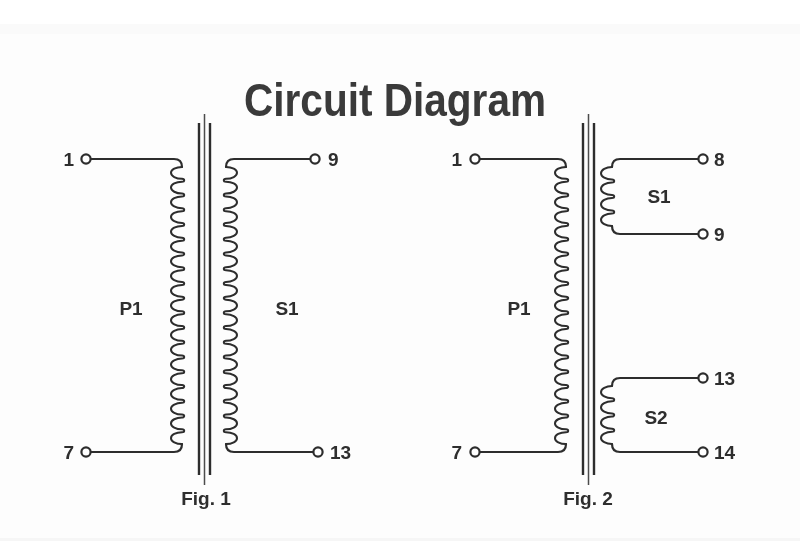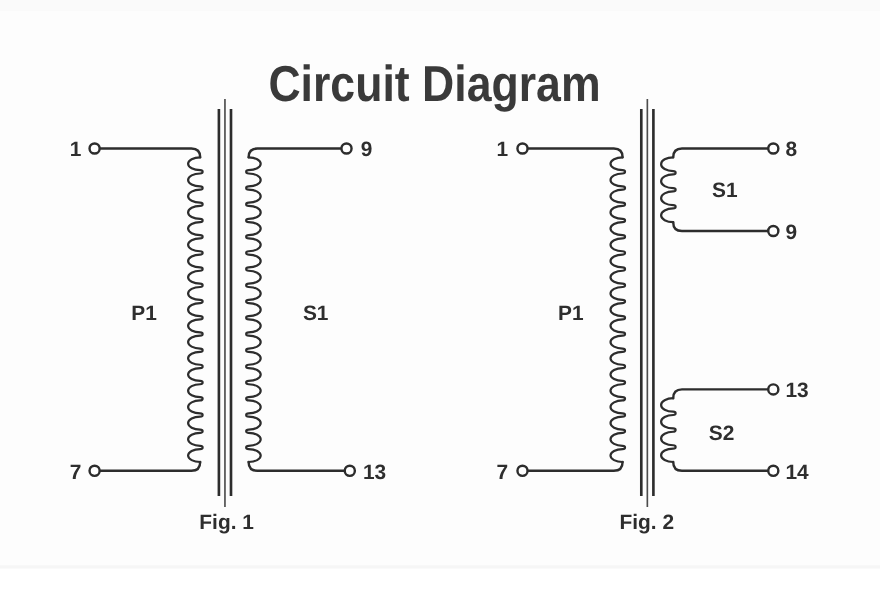--- a/index.html
+++ b/index.html
@@ -1,19 +1,20 @@
 <!DOCTYPE html>
 <html style="--line: #2d2d2d; --text: #2e2e2e; --title: #3a3a3a; --background: #fdfdfd;"><head>
 <meta charset="utf-8">
 <style>
   html,body{margin:0;padding:0;background:#fff;}
   .stage{
     position:relative;width:800px;height:517px;overflow:hidden;
     background:var(--background,#fdfdfd);
     font-family:"Liberation Sans",sans-serif;
+    margin-top:24px;
   }
   .scan-band-bottom{
     position:absolute;left:0;top:514px;width:800px;height:24px;
     background:#f1f1f1;opacity:.55;pointer-events:none;
   }
   .scan-band-top{
     position:absolute;left:0;top:0;width:800px;height:10px;
     background:#f7f7f7;opacity:.5;pointer-events:none;
   }
   svg.diagram{position:absolute;left:0;top:0;filter:blur(0.35px);}

